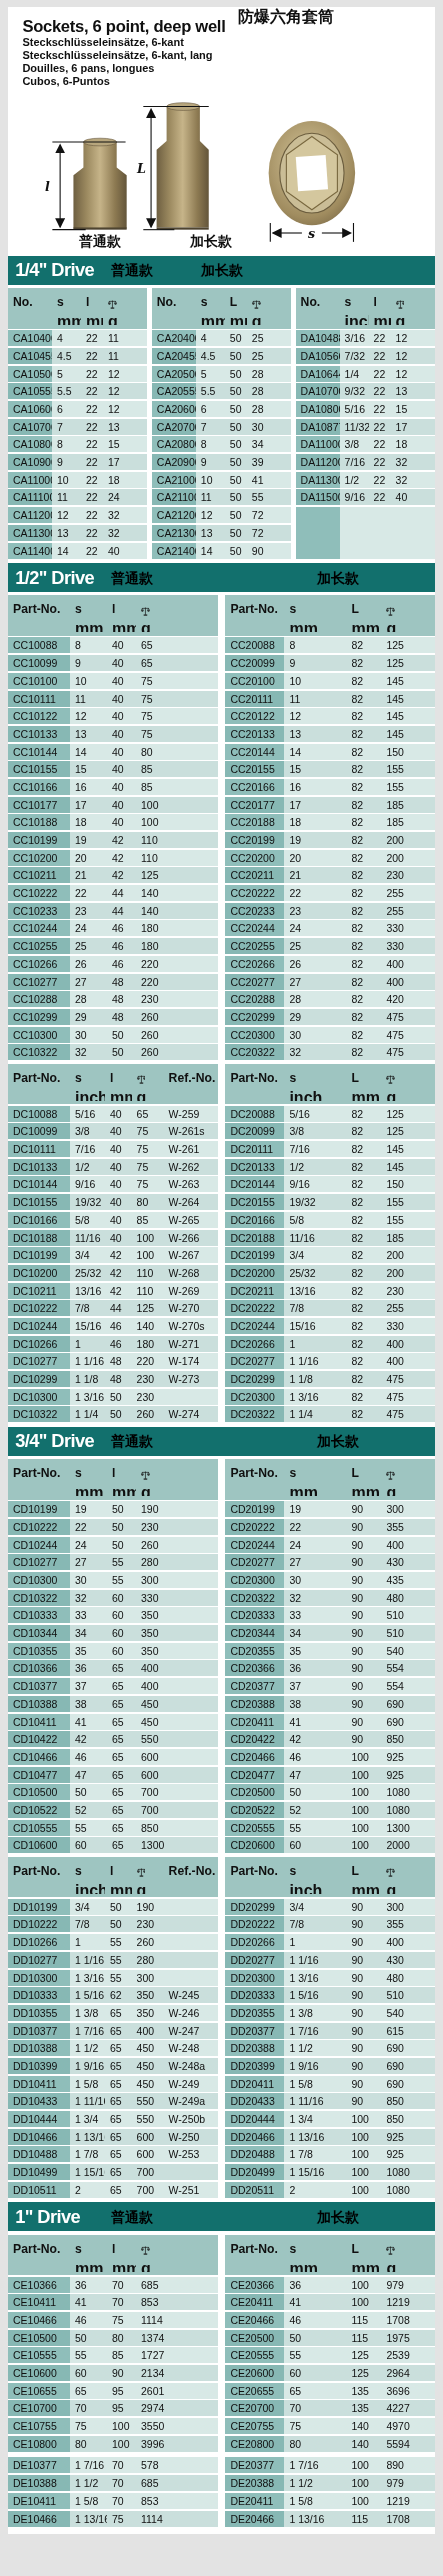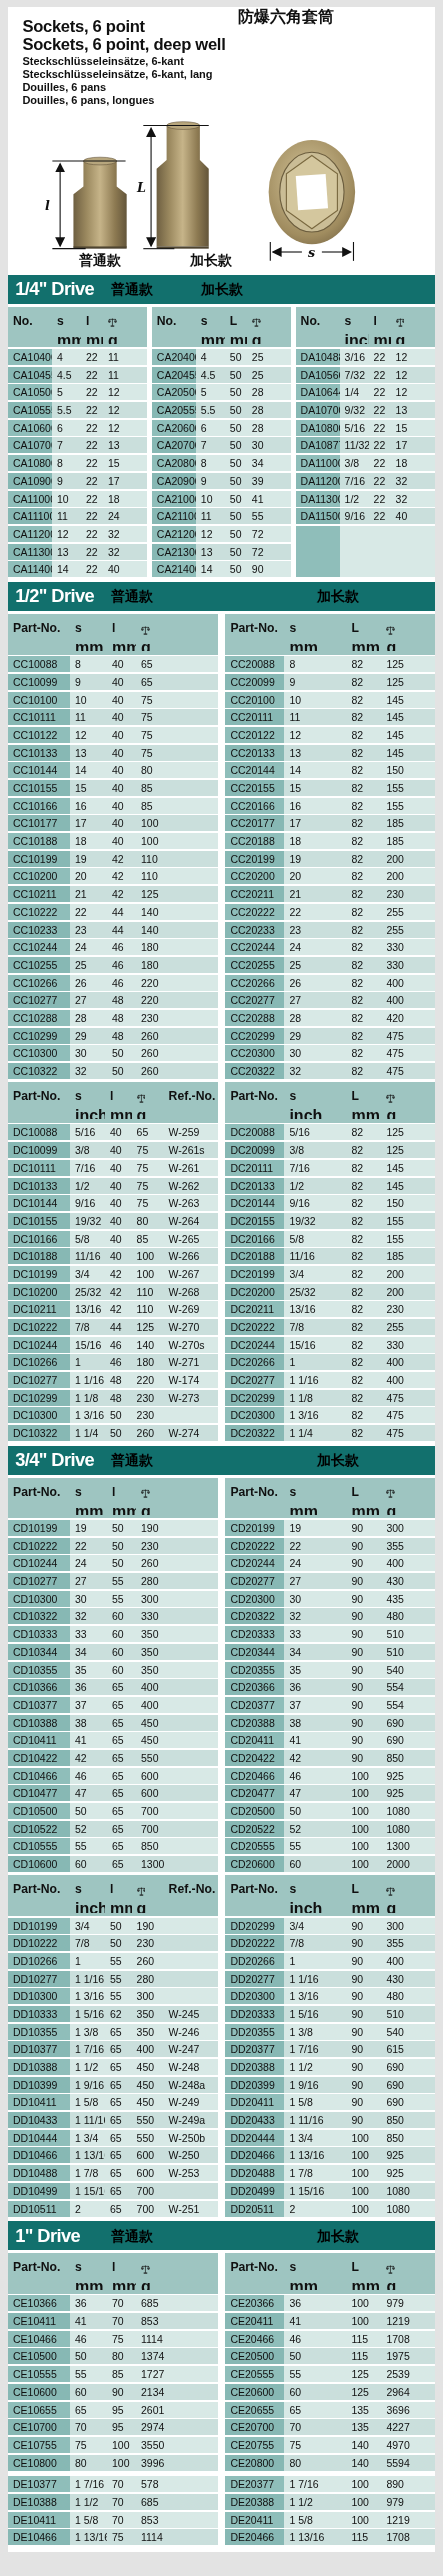--- a/index.html
+++ b/index.html
@@ -59,28 +59,27 @@
   .w5L{grid-template-columns:62px 35px 26.6px 32px 1fr;}
   .w4R{grid-template-columns:59px 62px 35px 1fr;}
 </style>
 </head>
 <body>
 
 <div class="page">
   <div class="card">
 
     <div class="titles">
-      <div class="t-main">Sockets, 6 point</div>
       <div class="t-main">Sockets, 6 point, deep well</div>
       <div class="t-cn">防爆六角套筒</div>
       <div class="subs" id="subtitles">
           <div>Steckschlüsseleinsätze, 6-kant</div>
           <div>Steckschlüsseleinsätze, 6-kant, lang</div>
-          <div>Douilles, 6 pans</div>
           <div>Douilles, 6 pans, longues</div>
+          <div>Cubos, 6-Puntos</div>
         </div>
     </div>
 
     <div class="figure">
       <svg width="427" height="162" viewBox="0 0 770 292">
         <defs>
           <linearGradient id="met" x1="0" y1="0" x2="1" y2="0">
             <stop offset="0" stop-color="#6e5f41"></stop>
             <stop offset="0.25" stop-color="#9c8a60"></stop>
             <stop offset="0.5" stop-color="#c6b489"></stop>

